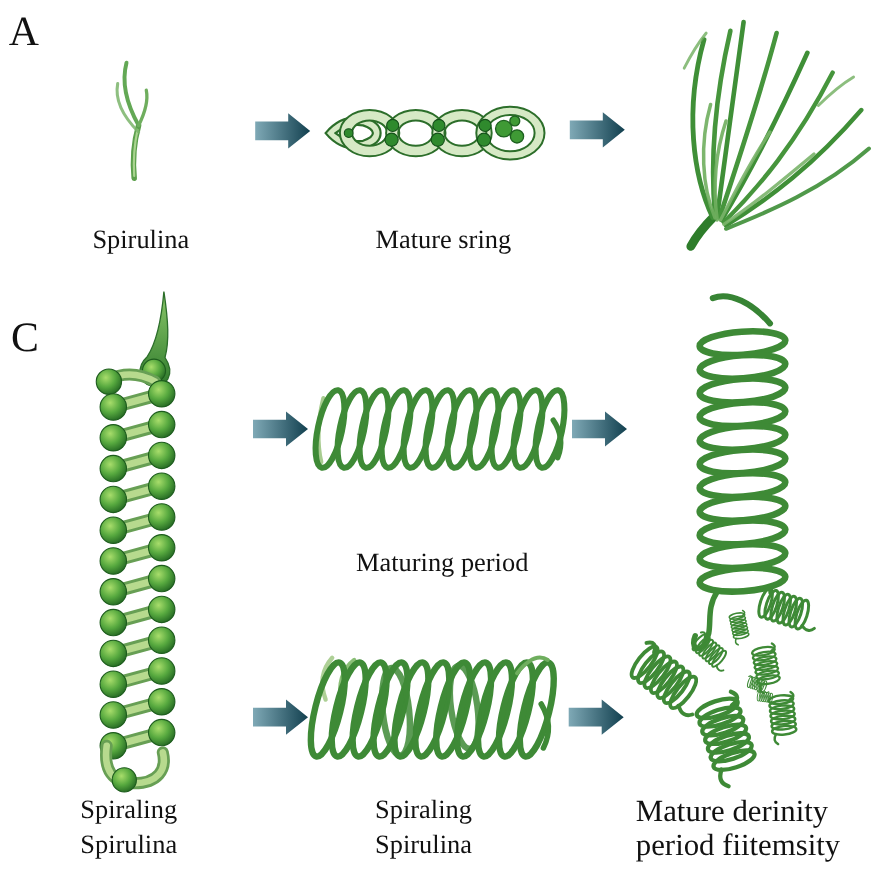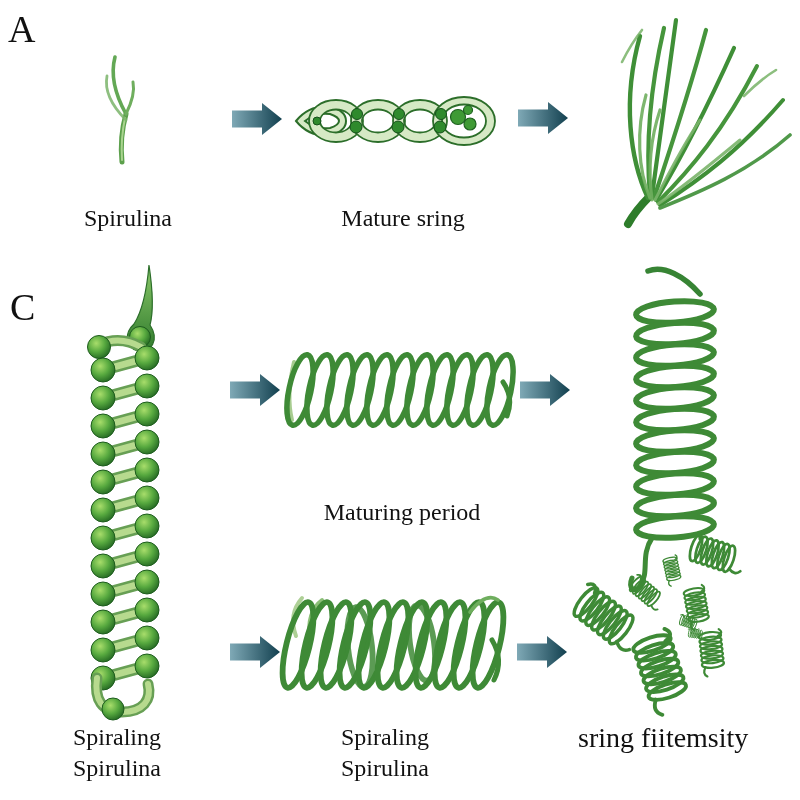--- a/index.html
+++ b/index.html
@@ -244,16 +244,17 @@
     <div>Spiraling</div>
     <div>Spirulina</div>
   </div>
 
   <div class="lbl caption" style="left:385px;top:722px;">
     <div>Spiraling</div>
     <div>Spirulina</div>
   </div>
 
   <div class="lbl caption-left" style="left:578px;top:722px;">
-    <div>sring fiitemsity</div>
+    <div>Mature derinity</div>
+    <div>period fiitemsity</div>
   </div>
 
 </div>
 
 </body></html>

